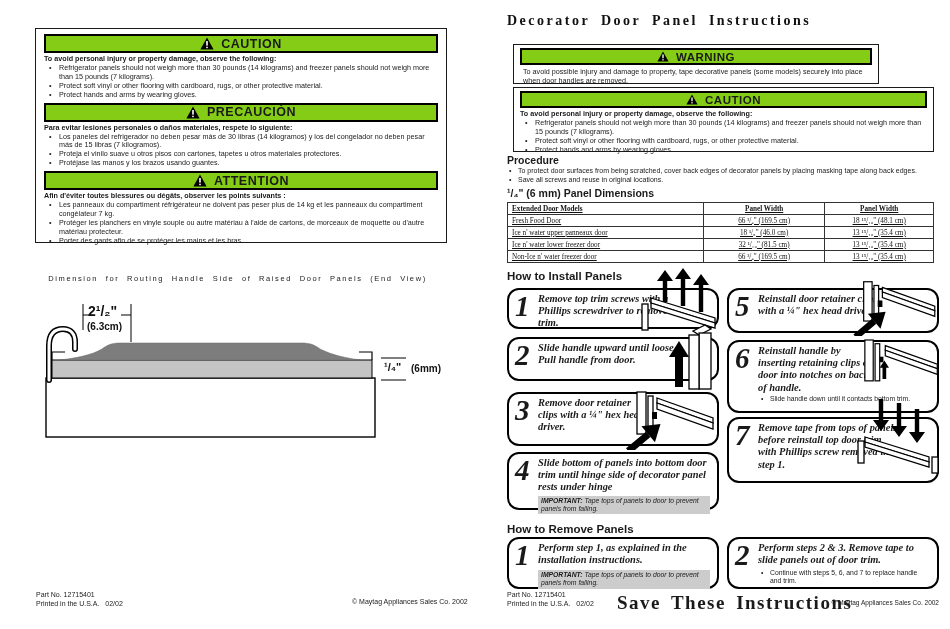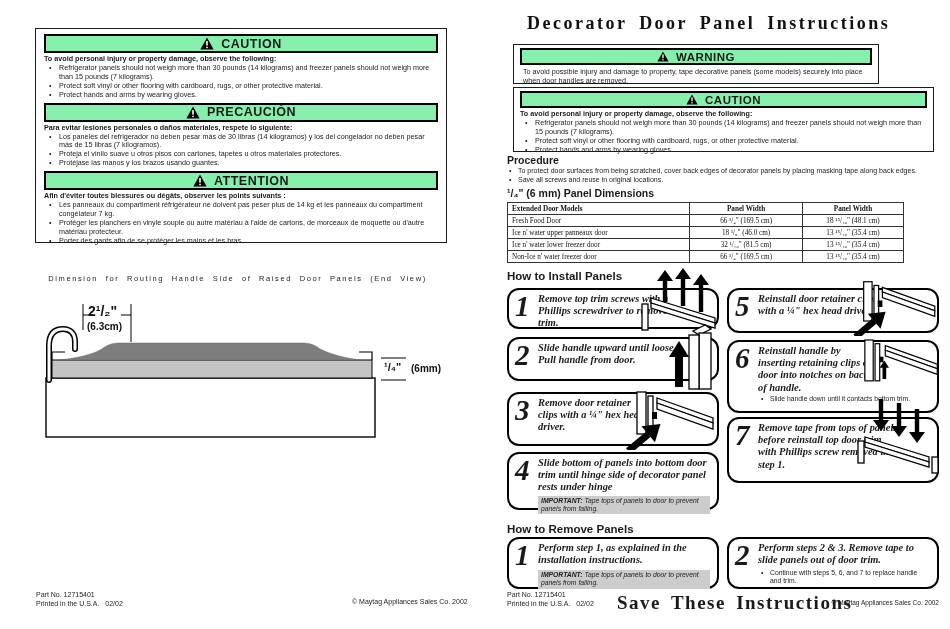--- a/index.html
+++ b/index.html
@@ -4,43 +4,43 @@
 <style>
   html,body { margin:0; padding:0; background:#fff; }
   body { width:950px; height:629px; font-family:"Liberation Sans","DejaVu Sans",sans-serif; color:#1a1a1a; }
   .sheet { position:relative; width:950px; height:629px; overflow:hidden; background:#fff; }
   .page { position:absolute; top:0; width:475px; height:629px; }
   .abs { position:absolute; }
 
   
   .warn-outer { position:absolute; border:1.5px solid #1a1a1a; background:#fff; box-sizing:border-box; padding:5px 8px; }
   .warnbar { border:2px solid #000; display:flex; align-items:center; justify-content:center; gap:7px;
-             font-weight:bold; font-size:12.5px; letter-spacing:.5px; height:15px; margin-bottom:2px; background:#86efac; }
+             font-weight:bold; font-size:12.5px; letter-spacing:.5px; height:15px; margin-bottom:2px; background:#84cc16; }
   .warnbar.small { font-size:11.5px; height:13px; }
   .tri { width:14px; height:13px; flex:none; }
   .smalltext { font-size:7.2px; line-height:1.24; }
   .intro { font-weight:bold; margin-top:1px; }
   .bullet { position:relative; padding-left:15px; }
   .bullet::before { content:"•"; position:absolute; left:5px; top:0; }
   .safety-block { margin-bottom:3px; }
 
   
-  .doctitle { font-family:"Liberation Serif","DejaVu Serif",serif; font-weight:bold; font-size:18px;
-              letter-spacing:2.5px; word-spacing:5px; color:#111; white-space:nowrap;margin-left:20px; }
+  .doctitle { font-family:"Liberation Serif","DejaVu Serif",serif; font-weight:bold; font-size:14px;
+              letter-spacing:2.5px; word-spacing:5px; color:#111; white-space:nowrap; }
   .h-sans { font-weight:bold; font-size:10.5px; }
   .h-sans-lg { font-weight:bold; font-size:11.5px; }
 
   
   .caption { position:absolute; left:0; top:258px; width:475px; text-align:center; font-size:7.5px;
              letter-spacing:1.6px; word-spacing:4px; color:#222;margin-top:16px; }
   .dimtxt { position:absolute; font-weight:bold; color:#111; }
 
   
-  table.dims { border-collapse:collapse; width:397px; font-family:"Liberation Serif","DejaVu Serif",serif;
-               font-size:7.2px; color:#111; }
+  table.dims { border-collapse:collapse; width:427px; font-family:"Liberation Serif","DejaVu Serif",serif;
+               font-size:7.2px; color:#111;text-decoration:underline; }
   table.dims th, table.dims td { border:1px solid #333; padding:1px 4px; height:9px; }
   table.dims th { font-weight:bold; text-align:center; }
   table.dims td.c { text-align:center; }
 
   
   .stepbox { position:absolute; border:2px solid #000; border-radius:12px; background:#fff; box-sizing:border-box;
              padding:3px 7px 3px 6px; }
   .steprow { display:flex; }
   .stepnum { font-family:"Liberation Serif","DejaVu Serif",serif; font-weight:bold; font-style:italic;
              font-size:29px; line-height:.85; width:23px; flex:none; margin-top:1px; }

